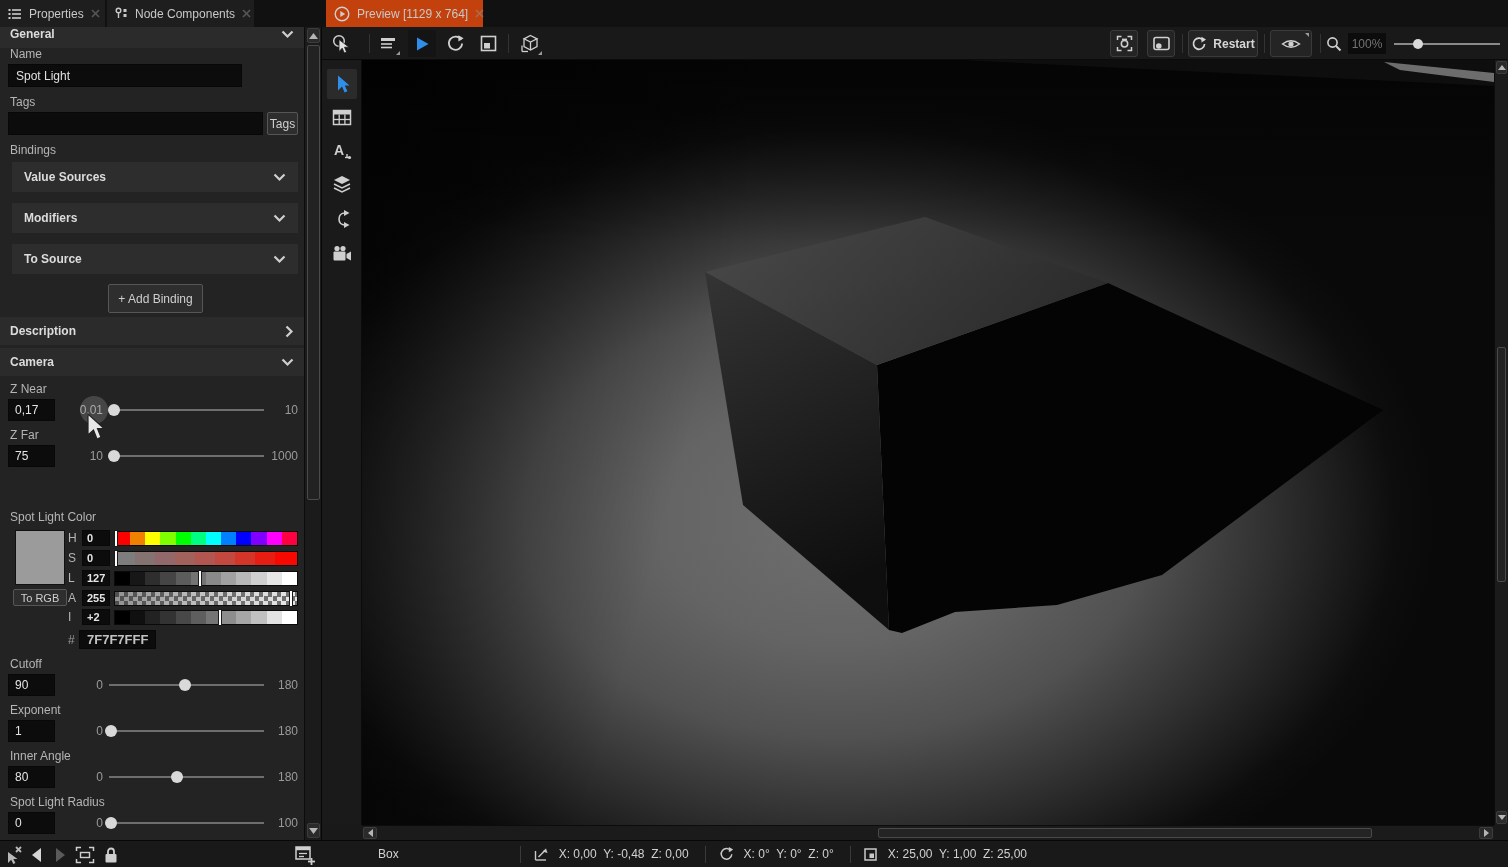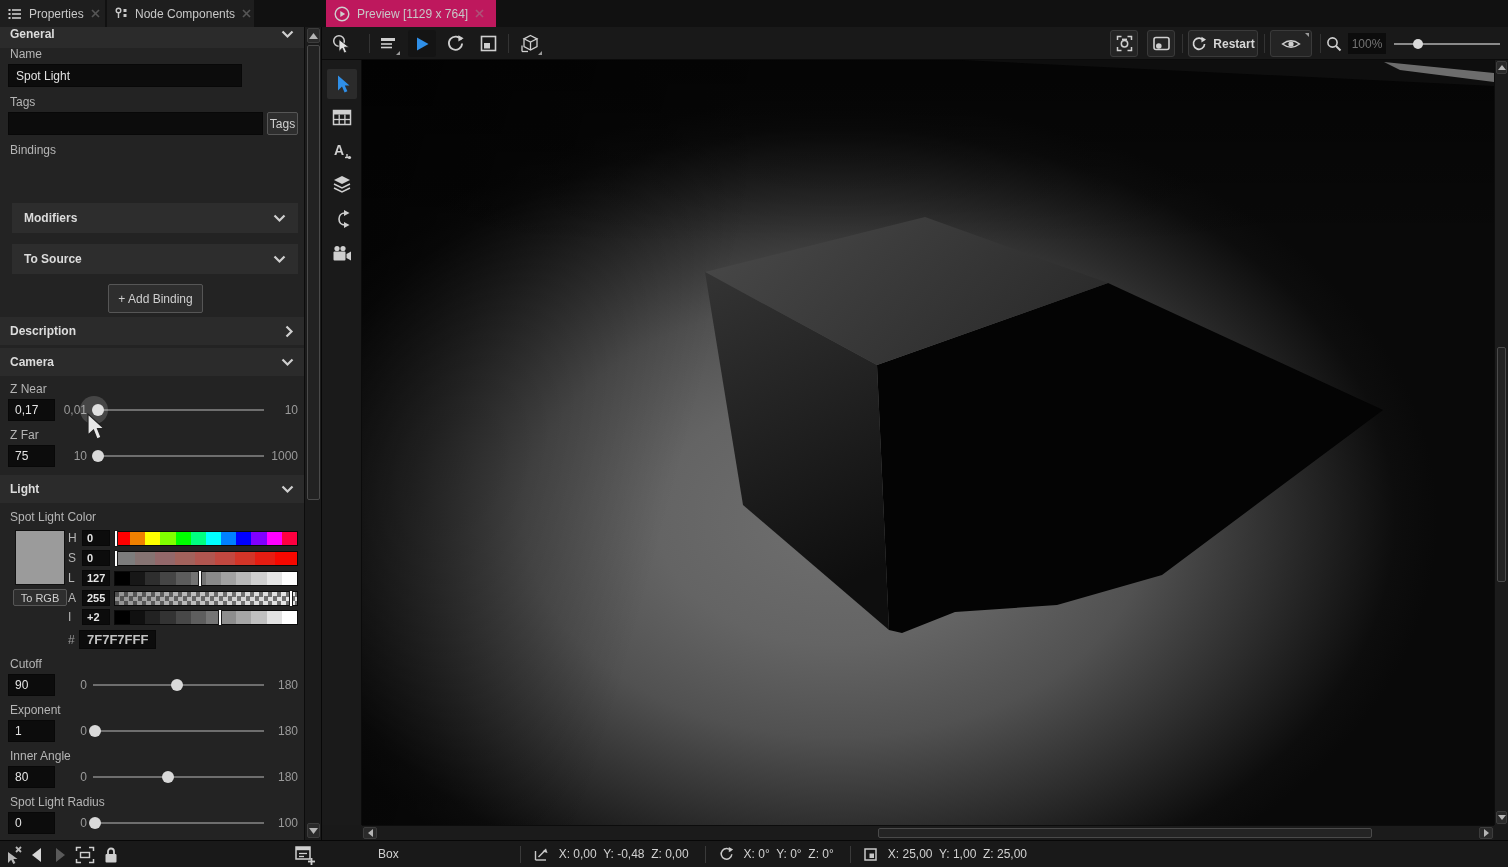--- a/index.html
+++ b/index.html
@@ -24,21 +24,21 @@
   .grp-head .chev{margin-left:auto}
   .plabel{position:absolute;left:10px;color:#b5b5b5}
   .tinput{position:absolute;background:#0c0c0c;border:1px solid #080808;color:#e0e0e0;
           font-family:"Liberation Sans",sans-serif;font-size:12px;padding:0 7px}
   .btn{background:#2e2e2e;border:1px solid #565656;border-radius:2px;color:#cfcfcf;
        font-family:"Liberation Sans",sans-serif;font-size:12px;display:flex;align-items:center;justify-content:center}
 
   .srow{position:absolute;left:8px;width:290px;height:22px;display:flex;align-items:center}
   .nval{width:47px;height:22px;background:#0c0c0c;border:1px solid #080808;color:#e4e4e4;
         font-family:"Liberation Sans",sans-serif;font-size:12px;padding:0 6px}
-  .smin{min-width:26px;text-align:right;color:#9a9a9a;margin:0 6px 0 6px}
+  .smin{min-width:26px;text-align:right;color:#9a9a9a;margin:0 6px 0 22px}
   .strack{flex:1;height:22px;position:relative}
   .sline{position:absolute;left:0;right:0;top:10px;height:2px;background:#6e6e6e}
   .shandle{position:absolute;top:5px;width:12px;height:12px;border-radius:50%;background:#d9d9d9;
            transform:translateX(-6px)}
   .smax{min-width:28px;text-align:right;color:#9a9a9a;margin-left:6px}
 
   
   .swatch{position:absolute;left:15px;top:503px;width:50px;height:55px;border:1px solid #111}
   .torgb{position:absolute;left:13px;top:562px;width:54px;height:17px;font-size:11px}
   .chan{position:absolute;left:68px;width:230px;height:16px;display:flex;align-items:center}
@@ -148,21 +148,21 @@
       <span>Node Components</span>
       <span class="close">
         <svg width="9" height="9" viewBox="0 0 9 9">
             <g stroke="#999" stroke-width="1.6">
               <line x1="1" y1="1" x2="8" y2="8"></line>
               <line x1="8" y1="1" x2="1" y2="8"></line>
             </g>
           </svg>
       </span>
     </div>
-    <div class="tab" style="left:326px;width:170px;background:#be185d">
+    <div class="tab" style="left:326px;width:157px;background:#c2410c">
       <span>
         <svg width="16" height="16" viewBox="0 0 16 16">
             <circle cx="8" cy="8" r="6.8" fill="none" stroke="#cfcfcf" stroke-width="1.4"></circle>
             <polygon points="6.3,5 11.2,8 6.3,11" fill="#cfcfcf"></polygon>
           </svg>
       </span>
       <span>Preview [1129 x 764]</span>
       <span class="close">
         <svg width="9" height="9" viewBox="0 0 9 9">
             <g stroke="#999" stroke-width="1.6">
@@ -187,20 +187,28 @@
 
     <div class="plabel" style="top:20px">Name</div>
     <input class="tinput" style="left: 8px; top: 37px; width: 234px; height: 23px;" value="Spot Light">
 
     <div class="plabel" style="top:68px">Tags</div>
     <input class="tinput" style="left: 8px; top: 85px; width: 255px; height: 23px;" value="">
     <button class="btn" style="position:absolute;left:267px;top:85px;width:31px;height:23px">Tags</button>
 
     <div class="plabel" style="top:116px">Bindings</div>
 
+    <div class="grp-head" style="top:135px">
+      <span>Value Sources</span>
+      <span class="chev">
+          <svg width="13" height="9" viewBox="0 0 13 9">
+            <polyline points="1.5,1.5 6.5,6.5 11.5,1.5" fill="none" stroke="#cfcfcf" stroke-width="2.2"></polyline>
+          </svg>
+        </span>
+    </div>
     <div class="grp-head" style="top:176px">
       <span>Modifiers</span>
       <span class="chev">
           <svg width="13" height="9" viewBox="0 0 13 9">
             <polyline points="1.5,1.5 6.5,6.5 11.5,1.5" fill="none" stroke="#cfcfcf" stroke-width="2.2"></polyline>
           </svg>
         </span>
     </div>
     <div class="grp-head" style="top:217px">
       <span>To Source</span>
@@ -245,28 +253,20 @@
     <div class="srow" style="top:418px">
       <input class="nval" value="75" style="">
       <span class="smin">10</span>
       <div class="strack">
         <div class="sline"></div>
         <div class="shandle" style="left: 3%;"></div>
       </div>
       <span class="smax">1000</span>
     </div>
 
-    <div class="sec-head" style="top:448px">
-      <span>Light</span>
-      <span class="chev">
-          <svg width="13" height="9" viewBox="0 0 13 9">
-            <polyline points="1.5,1.5 6.5,6.5 11.5,1.5" fill="none" stroke="#cfcfcf" stroke-width="2.2"></polyline>
-          </svg>
-        </span>
-    </div>
 
     <div class="plabel" style="top:483px">Spot Light Color</div>
     <div class="swatch" style="background: rgb(155, 155, 155);"></div>
     <button class="btn torgb">To RGB</button>
 
     <div class="chan" style="top:503px">
       <span class="ckey">H</span>
       <input class="cval" value="0" style="">
       <div class="cbar bar-h">
           <div class="bmark" style="left: 1%;"></div>

